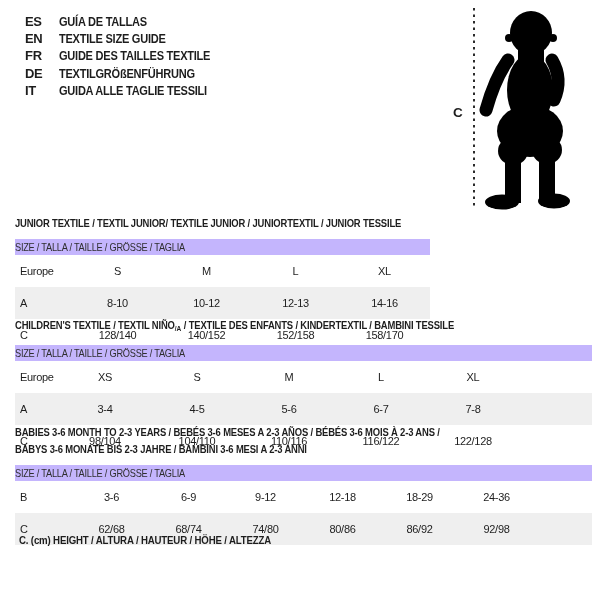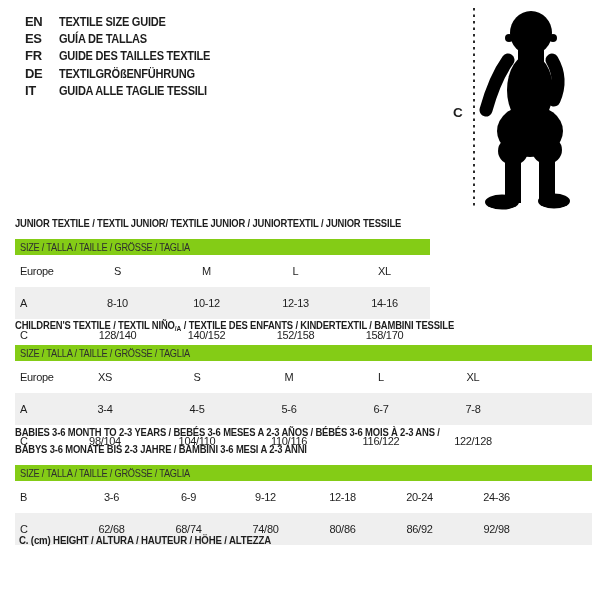--- a/index.html
+++ b/index.html
@@ -40,48 +40,48 @@
                       transform-origin: 0 50%; white-space: nowrap; }
   .title-1 { top: 217px; }
   .title-2 { top: 319px; }
   .title-3 { top: 424px; line-height: 16.8px; }
   .subsc { font-size: 8px; vertical-align: -2px; letter-spacing: 0; }
   
   .tbl { position: absolute; left: 15px; font-size: 11px; letter-spacing: -0.3px; }
   .t1 { top: 239px; width: 415px; }
   .t2 { top: 345px; width: 577px; }
   .t3 { top: 465px; width: 577px; }
-  .tbl-header { height: 16px; background: #84cc16; color: #2e2e2e;
-                display: flex; align-items: center; padding-left: 5px;
+  .tbl-header { height: 16px; background: #c4b5fd; color: #2e2e2e;
+                display: flex; align-items: center; 
                 font-size: 11px; }
   .trow { display: flex; align-items: center; height: 32px; }
   .trow.shade { background: #efefef; }
   .c0 { padding-left: 5px; text-align: left; }
   .t1 .c0 { flex: 0 0 53px; }
   .t1 .cc { flex: 0 0 89px; text-align: center; }
   .t2 .c0 { flex: 0 0 39px; }
   .t2 .cc { flex: 0 0 92px; text-align: center; }
   .t3 .c0 { flex: 0 0 53px; }
   .t3 .cc { flex: 0 0 77px; text-align: center; }
   
   .footnotes { position: absolute; left: 19px; top: 534px;
                font-weight: bold; font-size: 11.5px; letter-spacing: -0.2px; }
   .footnotes .fline { height: 16.5px; }
 </style>
 </head>
 <body>
 
 <div class="lang-list">
   <div class="lang-row">
+    <span class="lang-code">ES</span>
+    <span class="condX">GUÍA DE TALLAS</span>
+  </div>
+  <div class="lang-row">
     <span class="lang-code">EN</span>
     <span class="condX">TEXTILE SIZE GUIDE</span>
-  </div>
-  <div class="lang-row">
-    <span class="lang-code">ES</span>
-    <span class="condX">GUÍA DE TALLAS</span>
   </div>
   <div class="lang-row">
     <span class="lang-code">FR</span>
     <span class="condX">GUIDE DES TAILLES TEXTILE</span>
   </div>
   <div class="lang-row">
     <span class="lang-code">DE</span>
     <span class="condX">TEXTILGRÖßENFÜHRUNG</span>
   </div>
   <div class="lang-row">
@@ -183,21 +183,21 @@
 <div class="tbl t3">
   <div class="tbl-header">
     <span class="condC">SIZE / TALLA / TAILLE / GRÖSSE / TAGLIA</span>
   </div>
   <div class="trow">
     <span class="c0">B</span>
     <span class="cc">3-6</span>
     <span class="cc">6-9</span>
     <span class="cc">9-12</span>
     <span class="cc">12-18</span>
-    <span class="cc">20-24</span>
+    <span class="cc">18-29</span>
     <span class="cc">24-36</span>
   </div>
   <div class="trow shade">
     <span class="c0">C</span>
     <span class="cc">62/68</span>
     <span class="cc">68/74</span>
     <span class="cc">74/80</span>
     <span class="cc">80/86</span>
     <span class="cc">86/92</span>
     <span class="cc">92/98</span>

